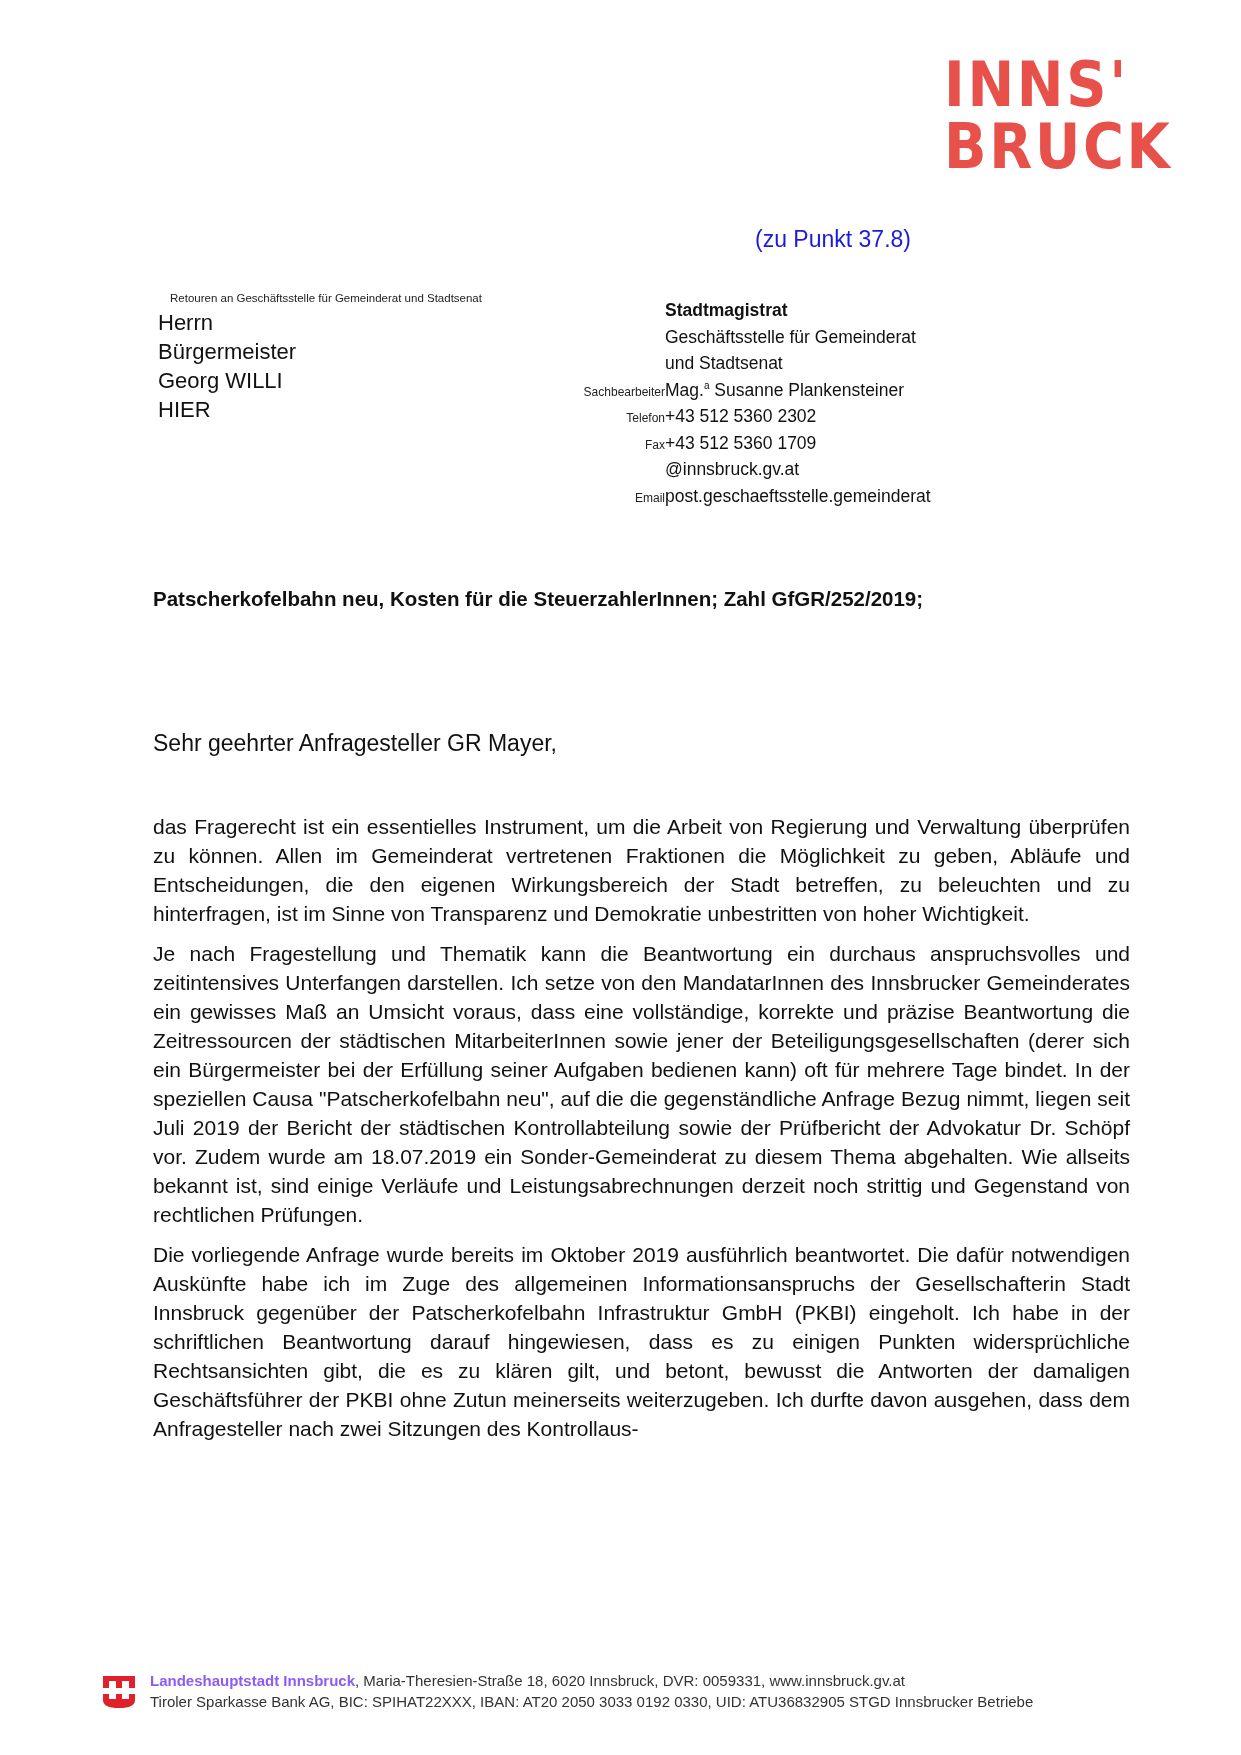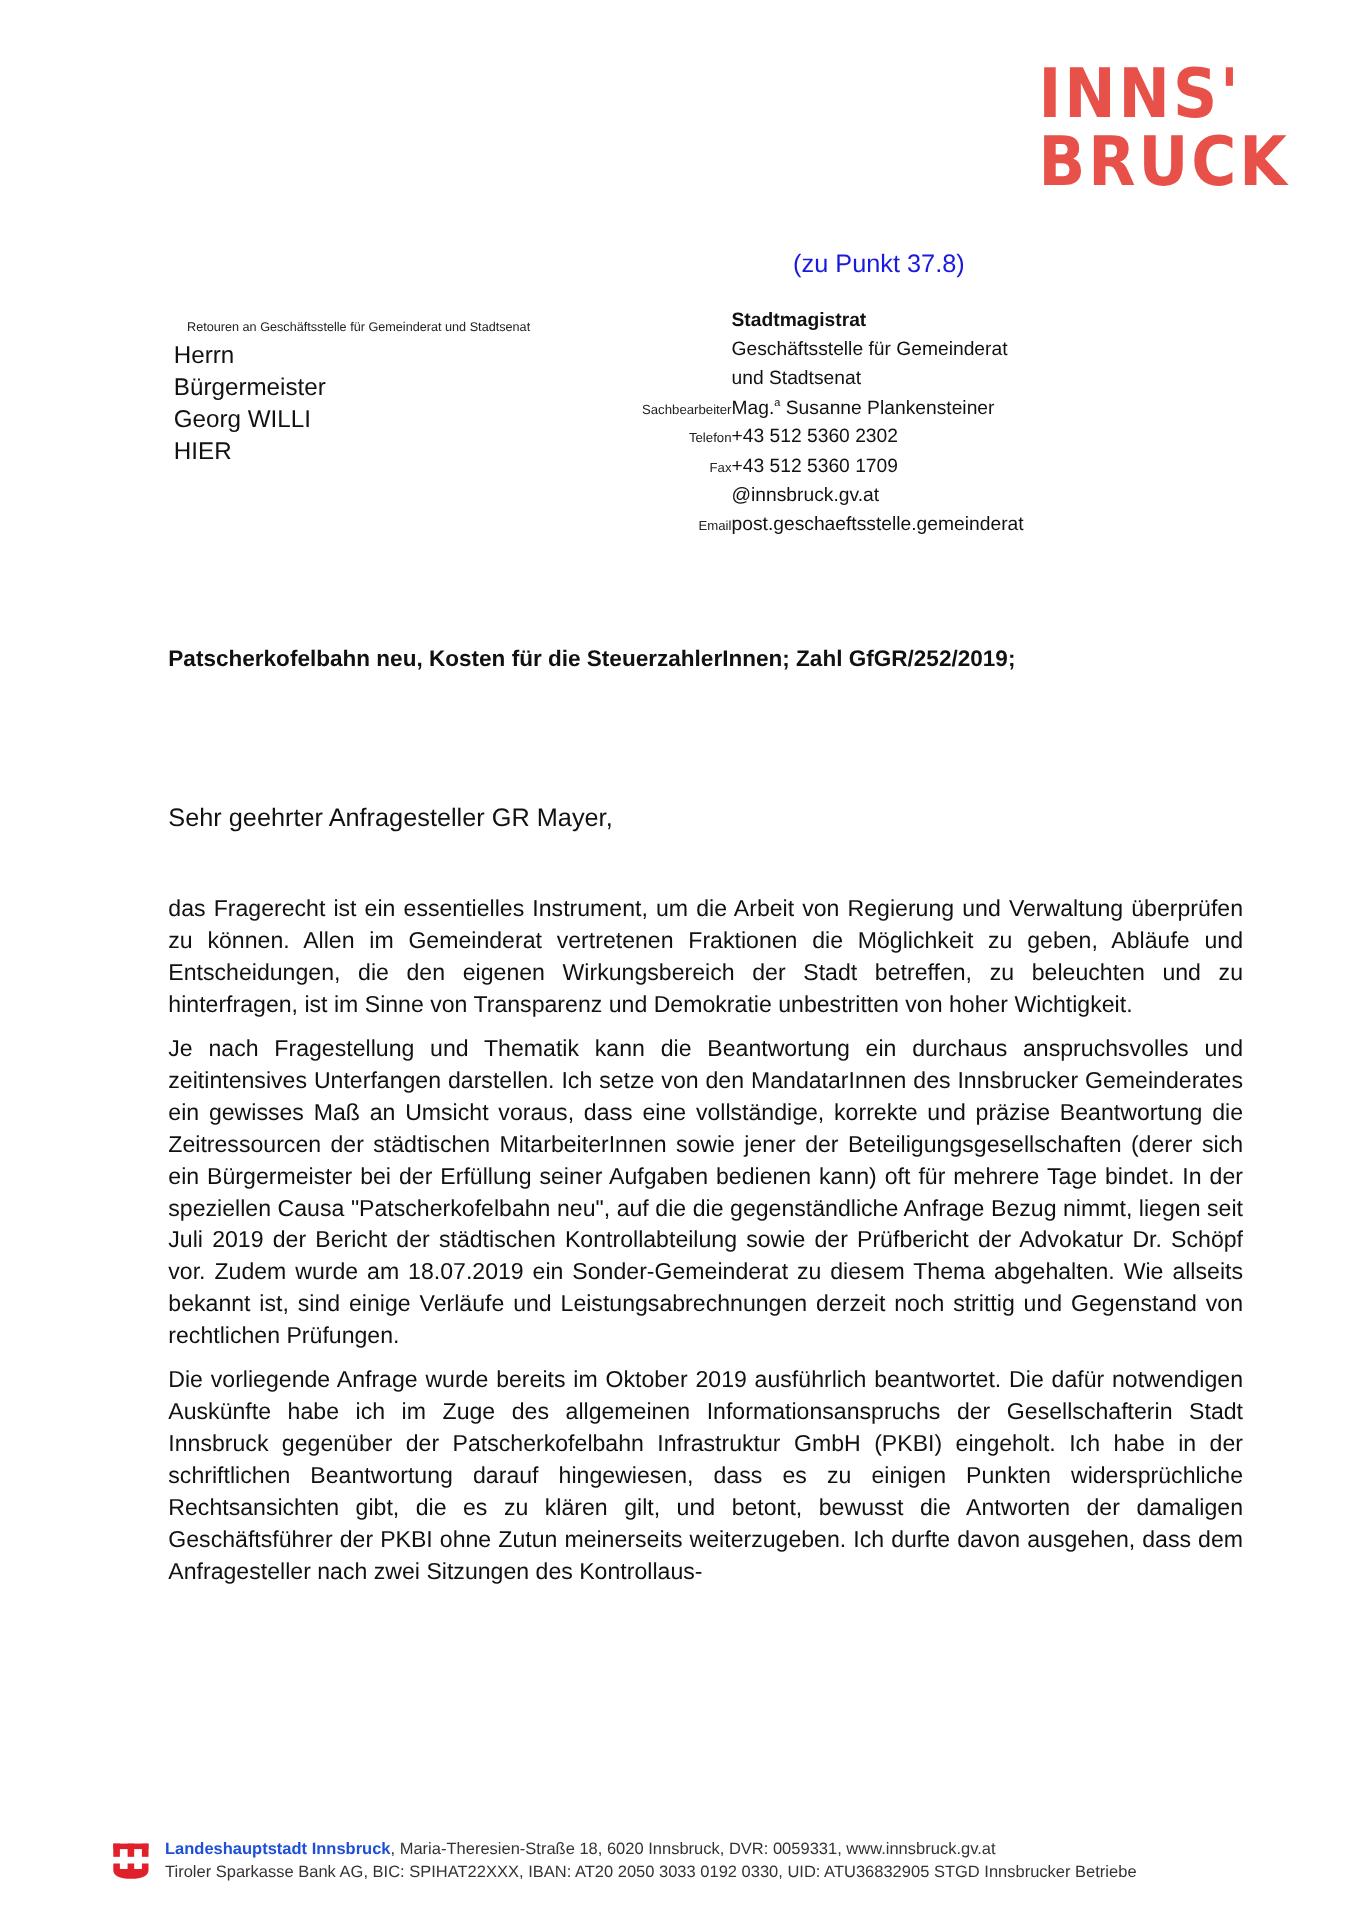--- a/index.html
+++ b/index.html
@@ -6,49 +6,49 @@
     body { width: 1241px; height: 1755px; position: relative; overflow: hidden;
            font-family: "Liberation Sans", sans-serif; color: #111; }
     .abs { position: absolute; }
 
     
     .logo { left: 944px; top: 54px; width: 250px; color: #e8504a;
             font-family: "DejaVu Sans", sans-serif; font-weight: bold;
             font-size: 62px; line-height: 62px; letter-spacing: 3px; }
     .logo div { white-space: nowrap; transform: scaleX(0.9); transform-origin: left top; }
 
-    .ref-note { left: 721px; top: 226px; font-size: 23px; color: #1a1adf; }
+    .ref-note { left: 755px; top: 226px; font-size: 23px; color: #1a1adf; }
 
     
     .retour { left: 158px; top: 292px; font-size: 11.5px; color: #222; margin-left: 12px; }
     .recipient { left: 158px; top: 308px; font-size: 22px; line-height: 29px; }
 
     
-    .sender { left: 520px; top: 280px; width: 560px; }
+    .sender { left: 520px; top: 300px; width: 560px; }
     .sender .row { display: flex; align-items: baseline; height: 26.5px; }
     .sender .lbl { width: 145px; text-align: right; font-size: 12px; color: #222; padding-right: 0; }
     .sender .val { font-size: 17.5px; color: #111; white-space: nowrap; }
     .sender .val.bold { font-weight: bold; }
     .sender sup { font-size: 10px; }
 
     
     .subject { left: 153px; top: 584px; font-size: 20.5px; line-height: 29px; font-weight: bold; }
 
     .salutation { left: 153px; top: 730px; font-size: 23px; }
 
     .body-text { left: 153px; top: 812px; width: 977px; font-size: 21px; line-height: 29px;
                  text-align: justify; }
     .body-text p { margin: 0 0 11px 0; }
 
     
     .footer { left: 102px; top: 1670px; width: 1100px; }
     .crest { position: absolute; left: 0; top: 4px; width: 34px; height: 36px; }
     .footer-lines { position: absolute; left: 48px; top: 0; font-size: 15px; line-height: 21px;
                     color: #333; white-space: nowrap; }
-    .footer-lines b { color: #1d4ed8; }
+    .footer-lines b { color: #8b5cf6; }
   </style>
 </head>
 <body>
 
 <div class="abs logo">
   <div>INNS'</div>
   <div>BRUCK</div>
 </div>
 
 <div class="abs ref-note">(zu Punkt 37.8)</div>

